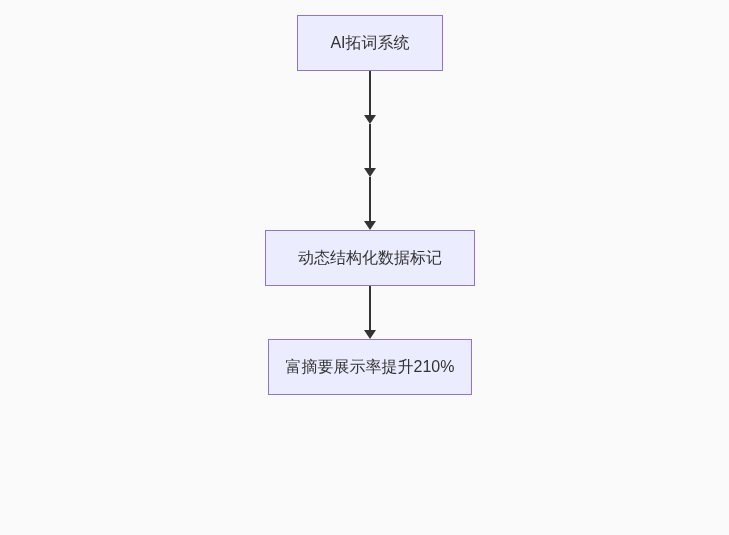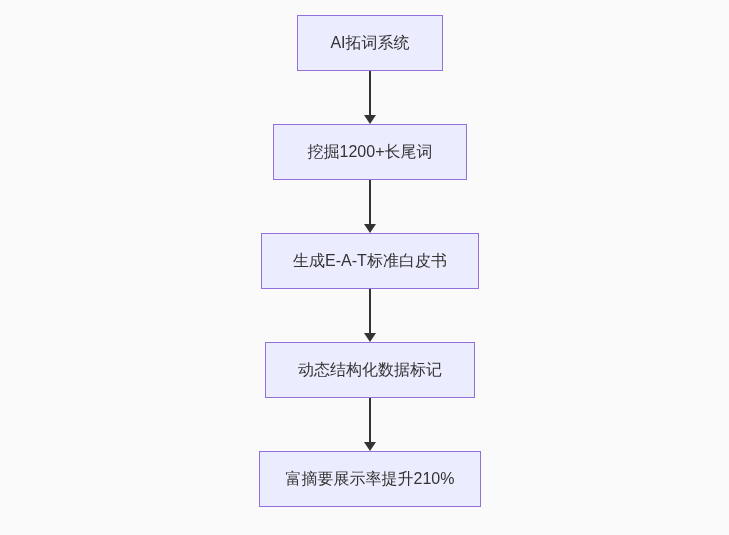--- a/index.html
+++ b/index.html
@@ -65,45 +65,39 @@
 
     <div class="node" style="width:146px">
       <span>AI拓词系统</span>
     </div>
 
     <div class="arrow">
       <div class="arrow-line"></div>
       <div class="arrow-head"></div>
     </div>
 
-    <div class="node" style="width:194px">
-      <span>挖掘1200+长尾词</span>
-    </div>
 
     <div class="arrow">
       <div class="arrow-line"></div>
       <div class="arrow-head"></div>
     </div>
 
-    <div class="node" style="width:218px">
-      <span>生成E-A-T标准白皮书</span>
-    </div>
 
     <div class="arrow">
       <div class="arrow-line"></div>
       <div class="arrow-head"></div>
     </div>
 
     <div class="node" style="width:210px">
       <span>动态结构化数据标记</span>
     </div>
 
     <div class="arrow">
       <div class="arrow-line"></div>
       <div class="arrow-head"></div>
     </div>
 
-    <div class="node" style="width:222px">
+    <div class="node" style="width:204px">
       <span>富摘要展示率提升210%</span>
     </div>
 
   </div>
 </div>
 
 </body></html>

